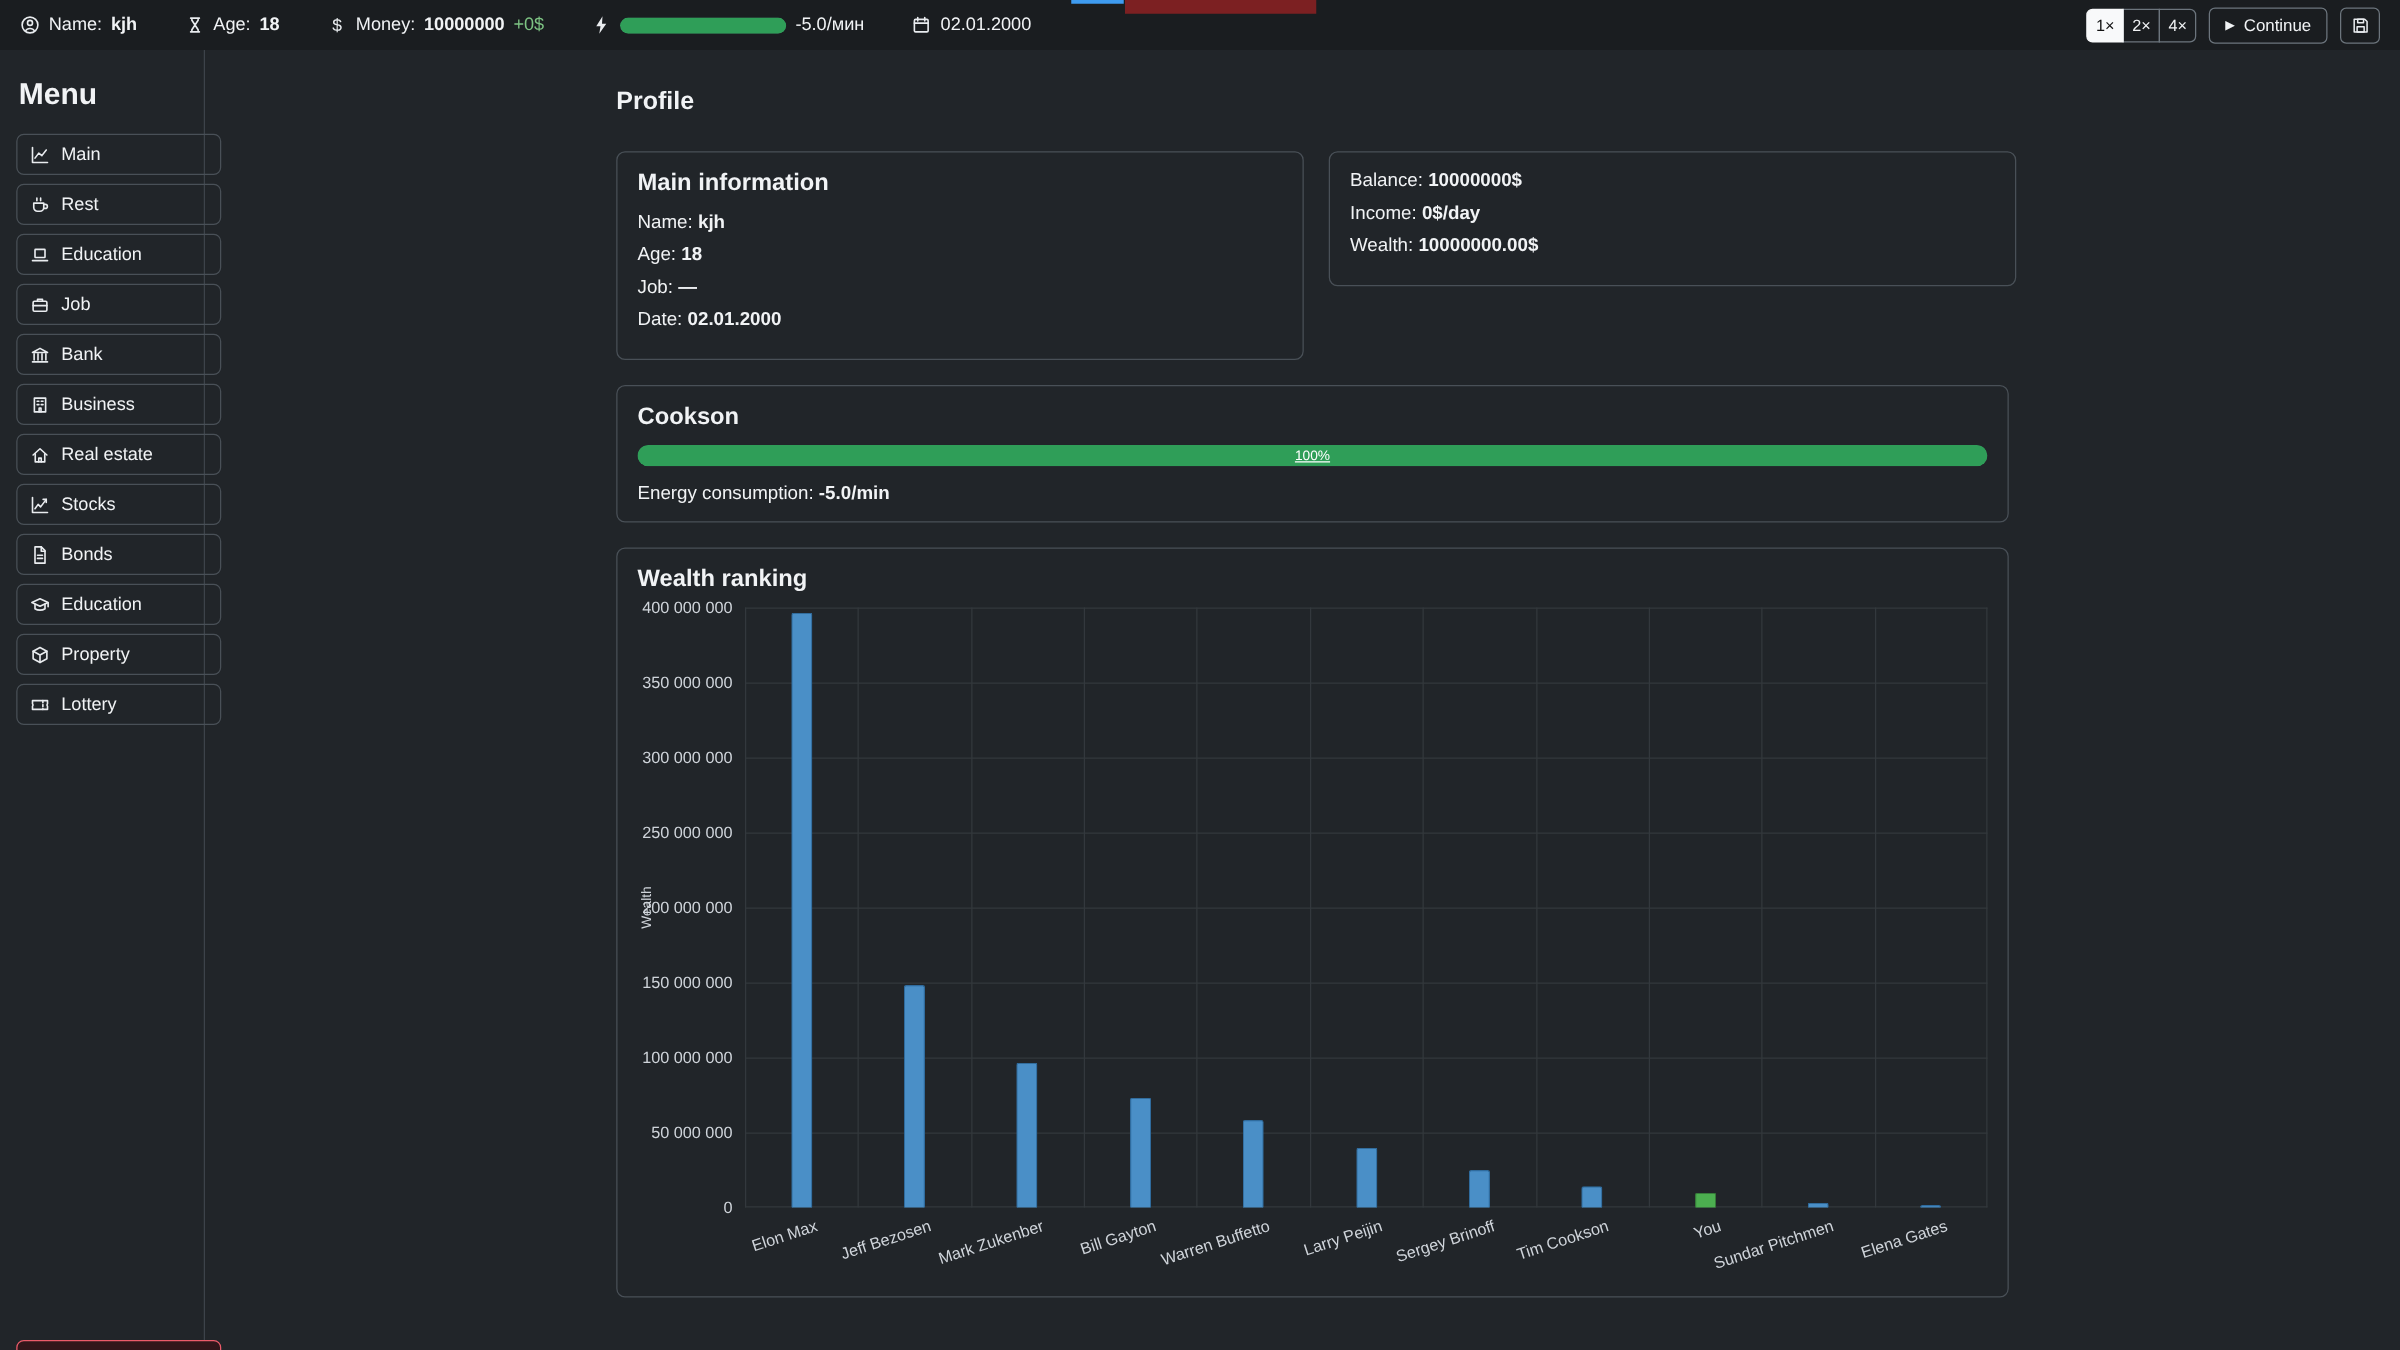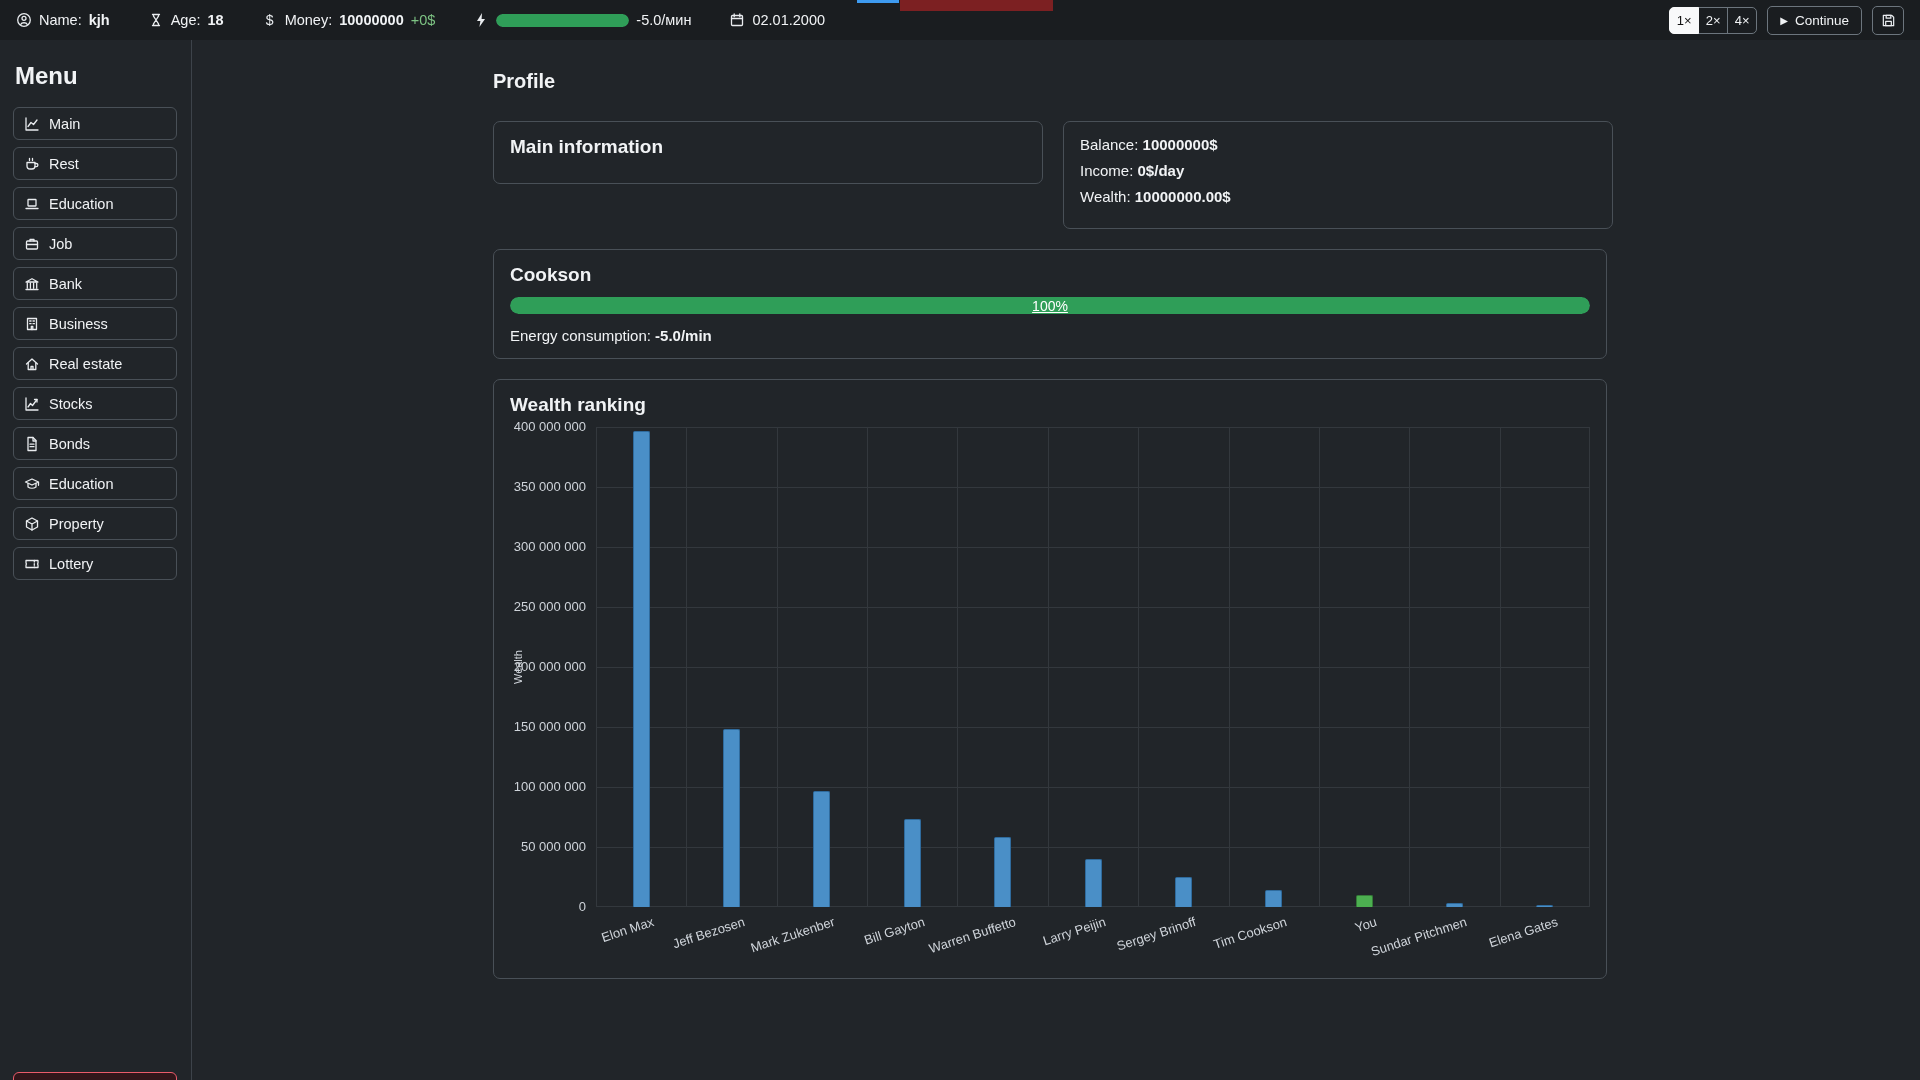--- a/index.html
+++ b/index.html
@@ -42,21 +42,21 @@
   .icon-btn {
     height:29px; width:32px; background:transparent; color:#f1f3f5;
     border:1px solid #6c757d; border-radius:5px;
     display:flex; align-items:center; justify-content:center;
   }
   .tab-underline { position:absolute; left:857px; top:0; width:42px; height:3px; background:#3e9bf0; z-index:5; }
   .red-strip { position:absolute; left:900px; top:0; width:153px; height:11px; background:#7c2022; z-index:5; }
 
   
   aside {
-    position:absolute; top:40px; left:0; bottom:0; width:192px;
+    position:absolute; top:40px; left:0; bottom:0; width:164px;
     border-right:1px solid #3d434a; padding:14px 0 0 13px;
   }
   aside h2 { margin:8px 0 17px 2px; font-size:24px; font-weight:700; }
   .menu-item {
     display:flex; align-items:center; gap:9px;
     width:164px; height:33px; margin-bottom:7px;
     background:transparent; border:1px solid #495057; border-radius:6px;
     color:#f1f3f5; font-size:14.5px; padding:0 0 0 10px; text-align:left;
   }
   .mi-icon { width:16px; height:16px; display:flex; color:#e9ecef; }
@@ -70,21 +70,21 @@
   h1 { font-size:20px; margin:0 0 28px; font-weight:700; }
   .cards-row { display:flex; gap:20px; width:1120px; margin-bottom:20px; align-items:flex-start; }
   .card { border:1px solid #495057; border-radius:7px; padding:14px 16px; background:#212529; }
   .card h3 { margin:0 0 11px; font-size:19px; font-weight:700; }
   .cards-row .card { flex:1; }
   .info-row { font-size:15px; margin-bottom:9px; }
   .info-row b { font-weight:700; }
   .energy-card { width:1114px; margin-bottom:20px; }
   .progress { height:17px; border-radius:9px; background:#2b3036; position:relative; overflow:hidden; margin:8px 0 13px; }
   .progress-fill { height:100%; width:100%; background:#2f9e58; border-radius:9px; }
-  .progress-label { position:absolute; top:50%; left:50%; transform:translate(-50%,-50%); font-size:14px; color:#fff;text-decoration:underline; }
+  .progress-label { position:absolute; top:50%; left:50%; transform:translate(-50%,-50%); font-size:11px; color:#fff;text-decoration:underline; }
   .energy-consumption { font-size:15px; margin:0; }
 
   
   .wealth-card { width:1114px; height:600px; }
   .chart { display:flex; margin-top:8px; }
   .ylabel-col { width:18px; height:480px; display:flex; align-items:center; justify-content:center; }
   .ylabel { writing-mode:vertical-rl; transform:rotate(180deg); font-size:11px; color:#cfd4da; }
   .yticks { width:76px; position:relative; height:480px; }
   .ytick { position:absolute; right:10px; font-size:13px; color:#cfd4da; white-space:nowrap; }
   .plotwrap { position:relative; }
@@ -295,20 +295,26 @@
     </nav>
   <button class="sidebar-danger"></button>
 </aside>
 
 <main>
   <h1>Profile</h1>
 
   <div class="cards-row">
     <section class="card">
       <h3>Main information</h3>
+      <div id="main-info-rows">
+          <div class="info-row"><span>Name: </span><b>kjh</b></div>
+          <div class="info-row"><span>Age: </span><b>18</b></div>
+          <div class="info-row"><span>Job: </span><b>—</b></div>
+          <div class="info-row"><span>Date: </span><b>02.01.2000</b></div>
+        </div>
     </section>
     <section class="card">
       <div id="finance-rows">
           <div class="info-row"><span>Balance: </span><b>10000000$</b></div>
           <div class="info-row"><span>Income: </span><b>0$/day</b></div>
           <div class="info-row"><span>Wealth: </span><b>10000000.00$</b></div>
         </div>
     </section>
   </div>
 

